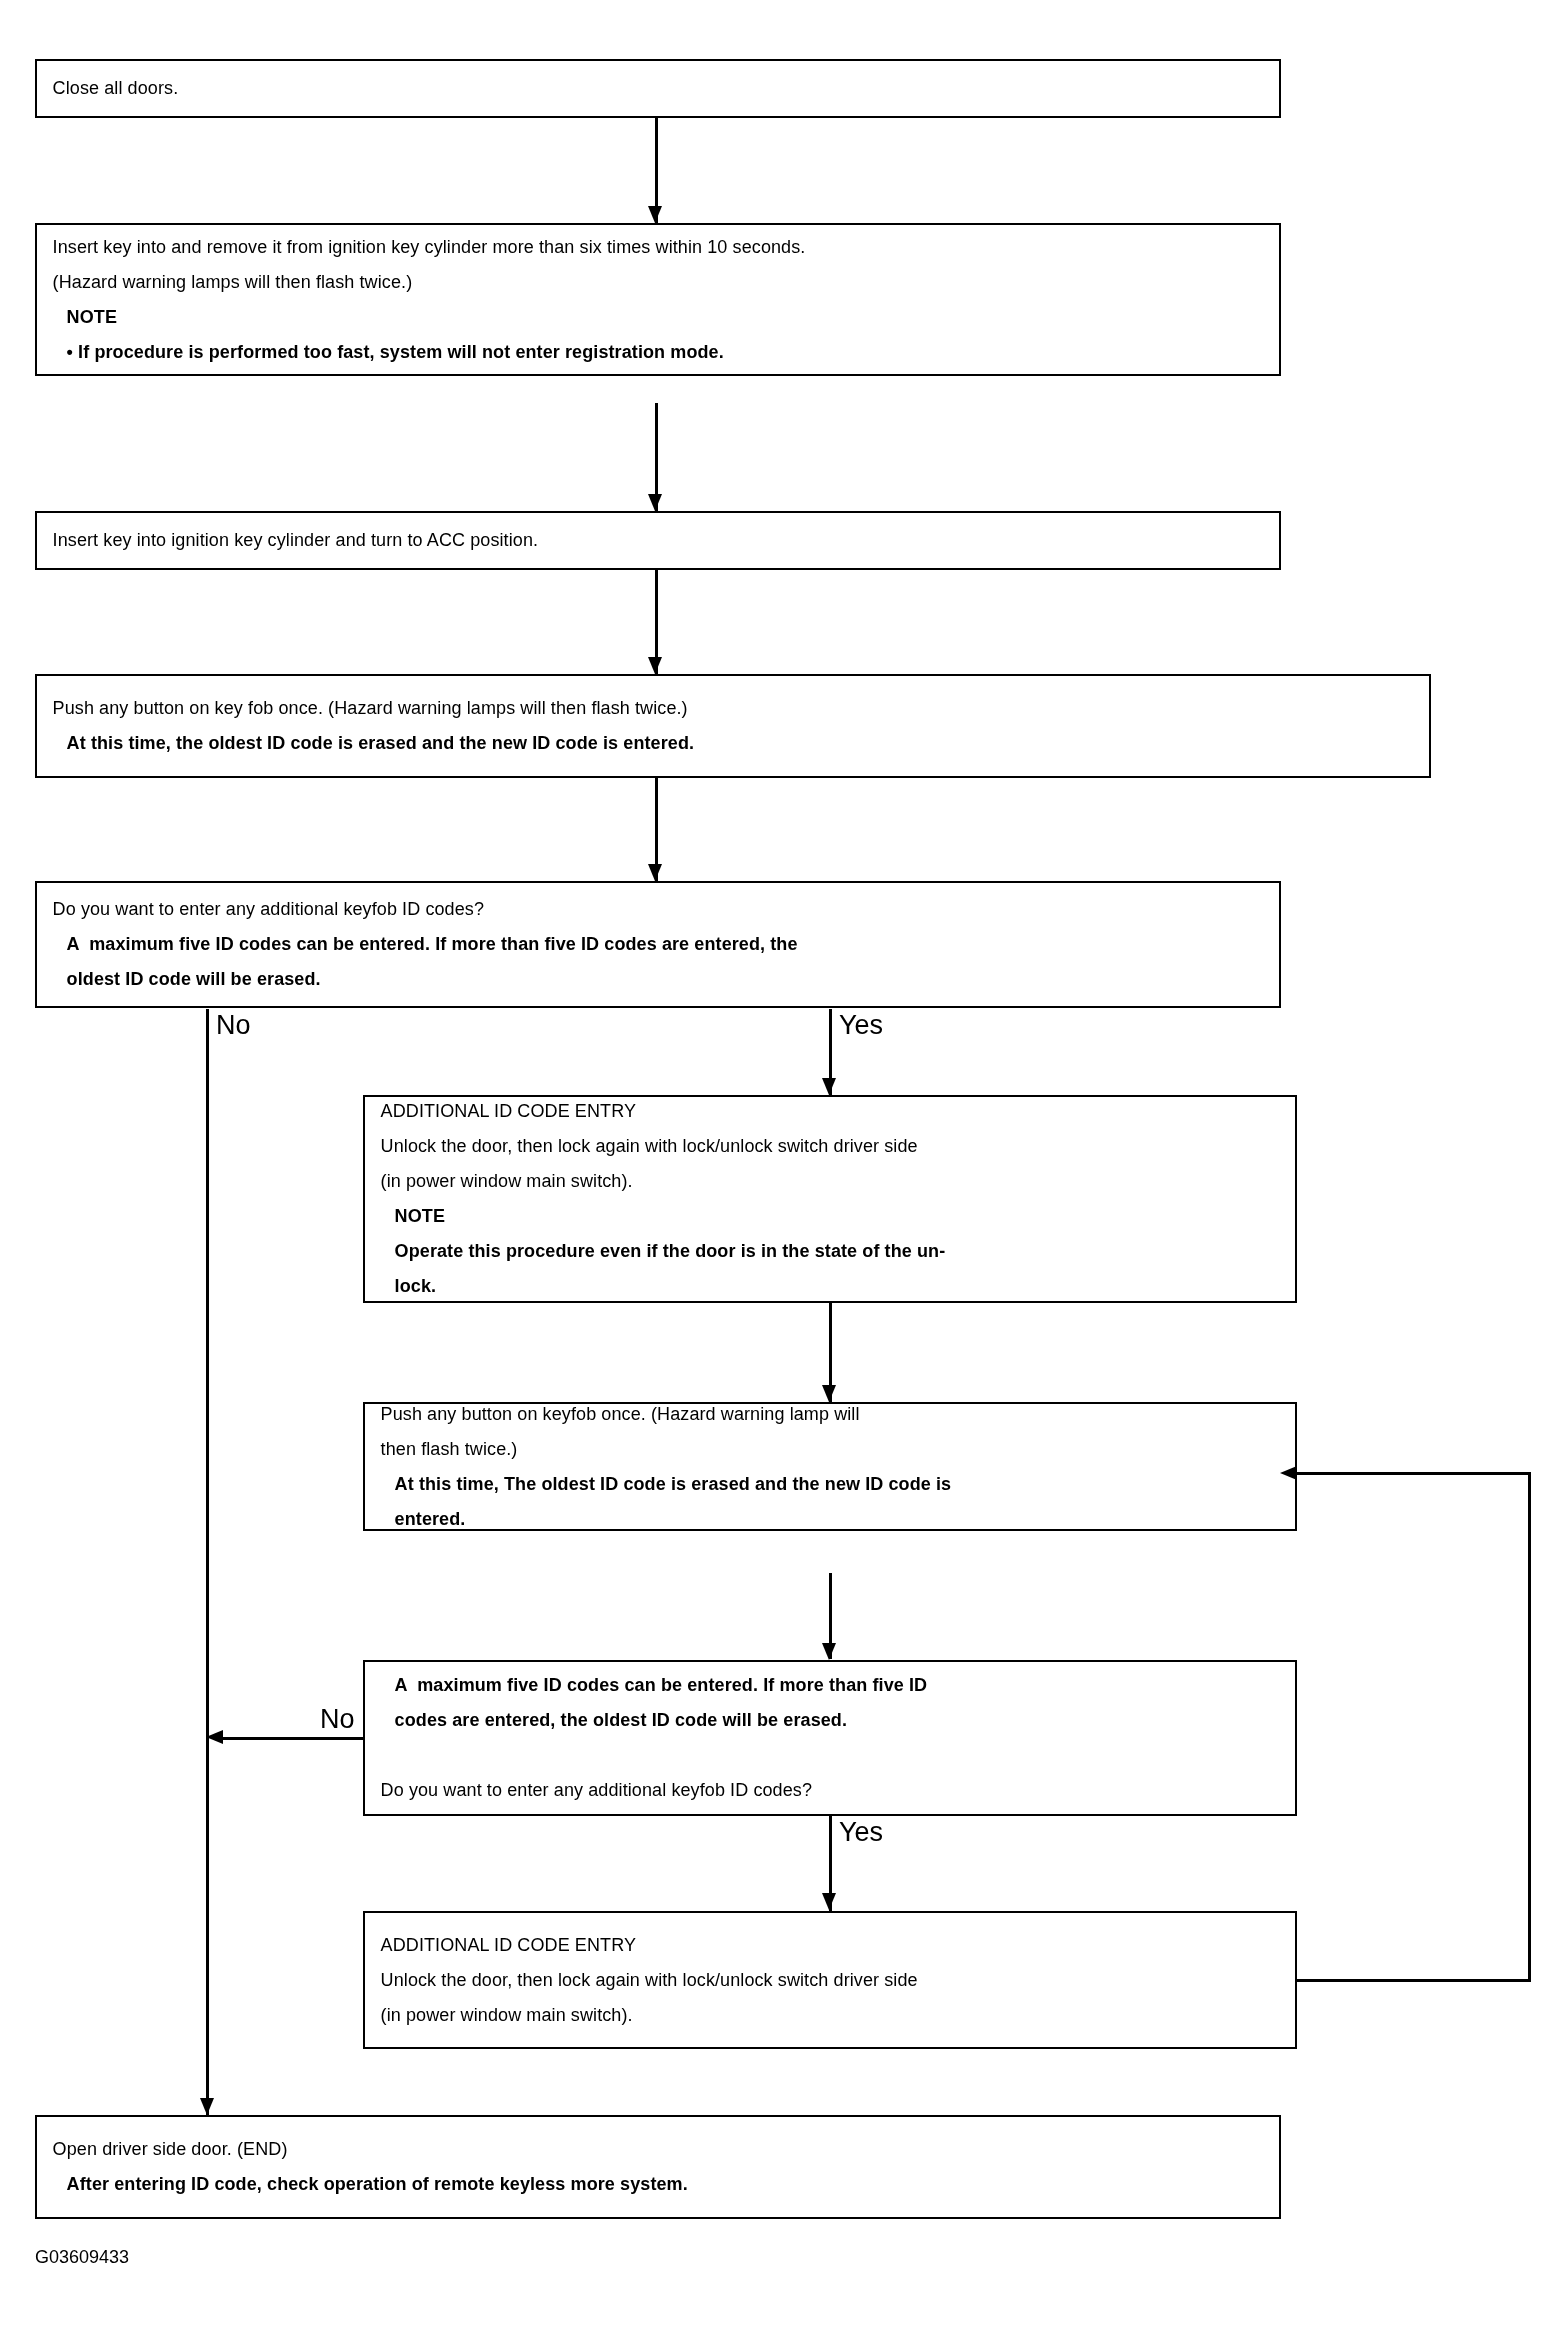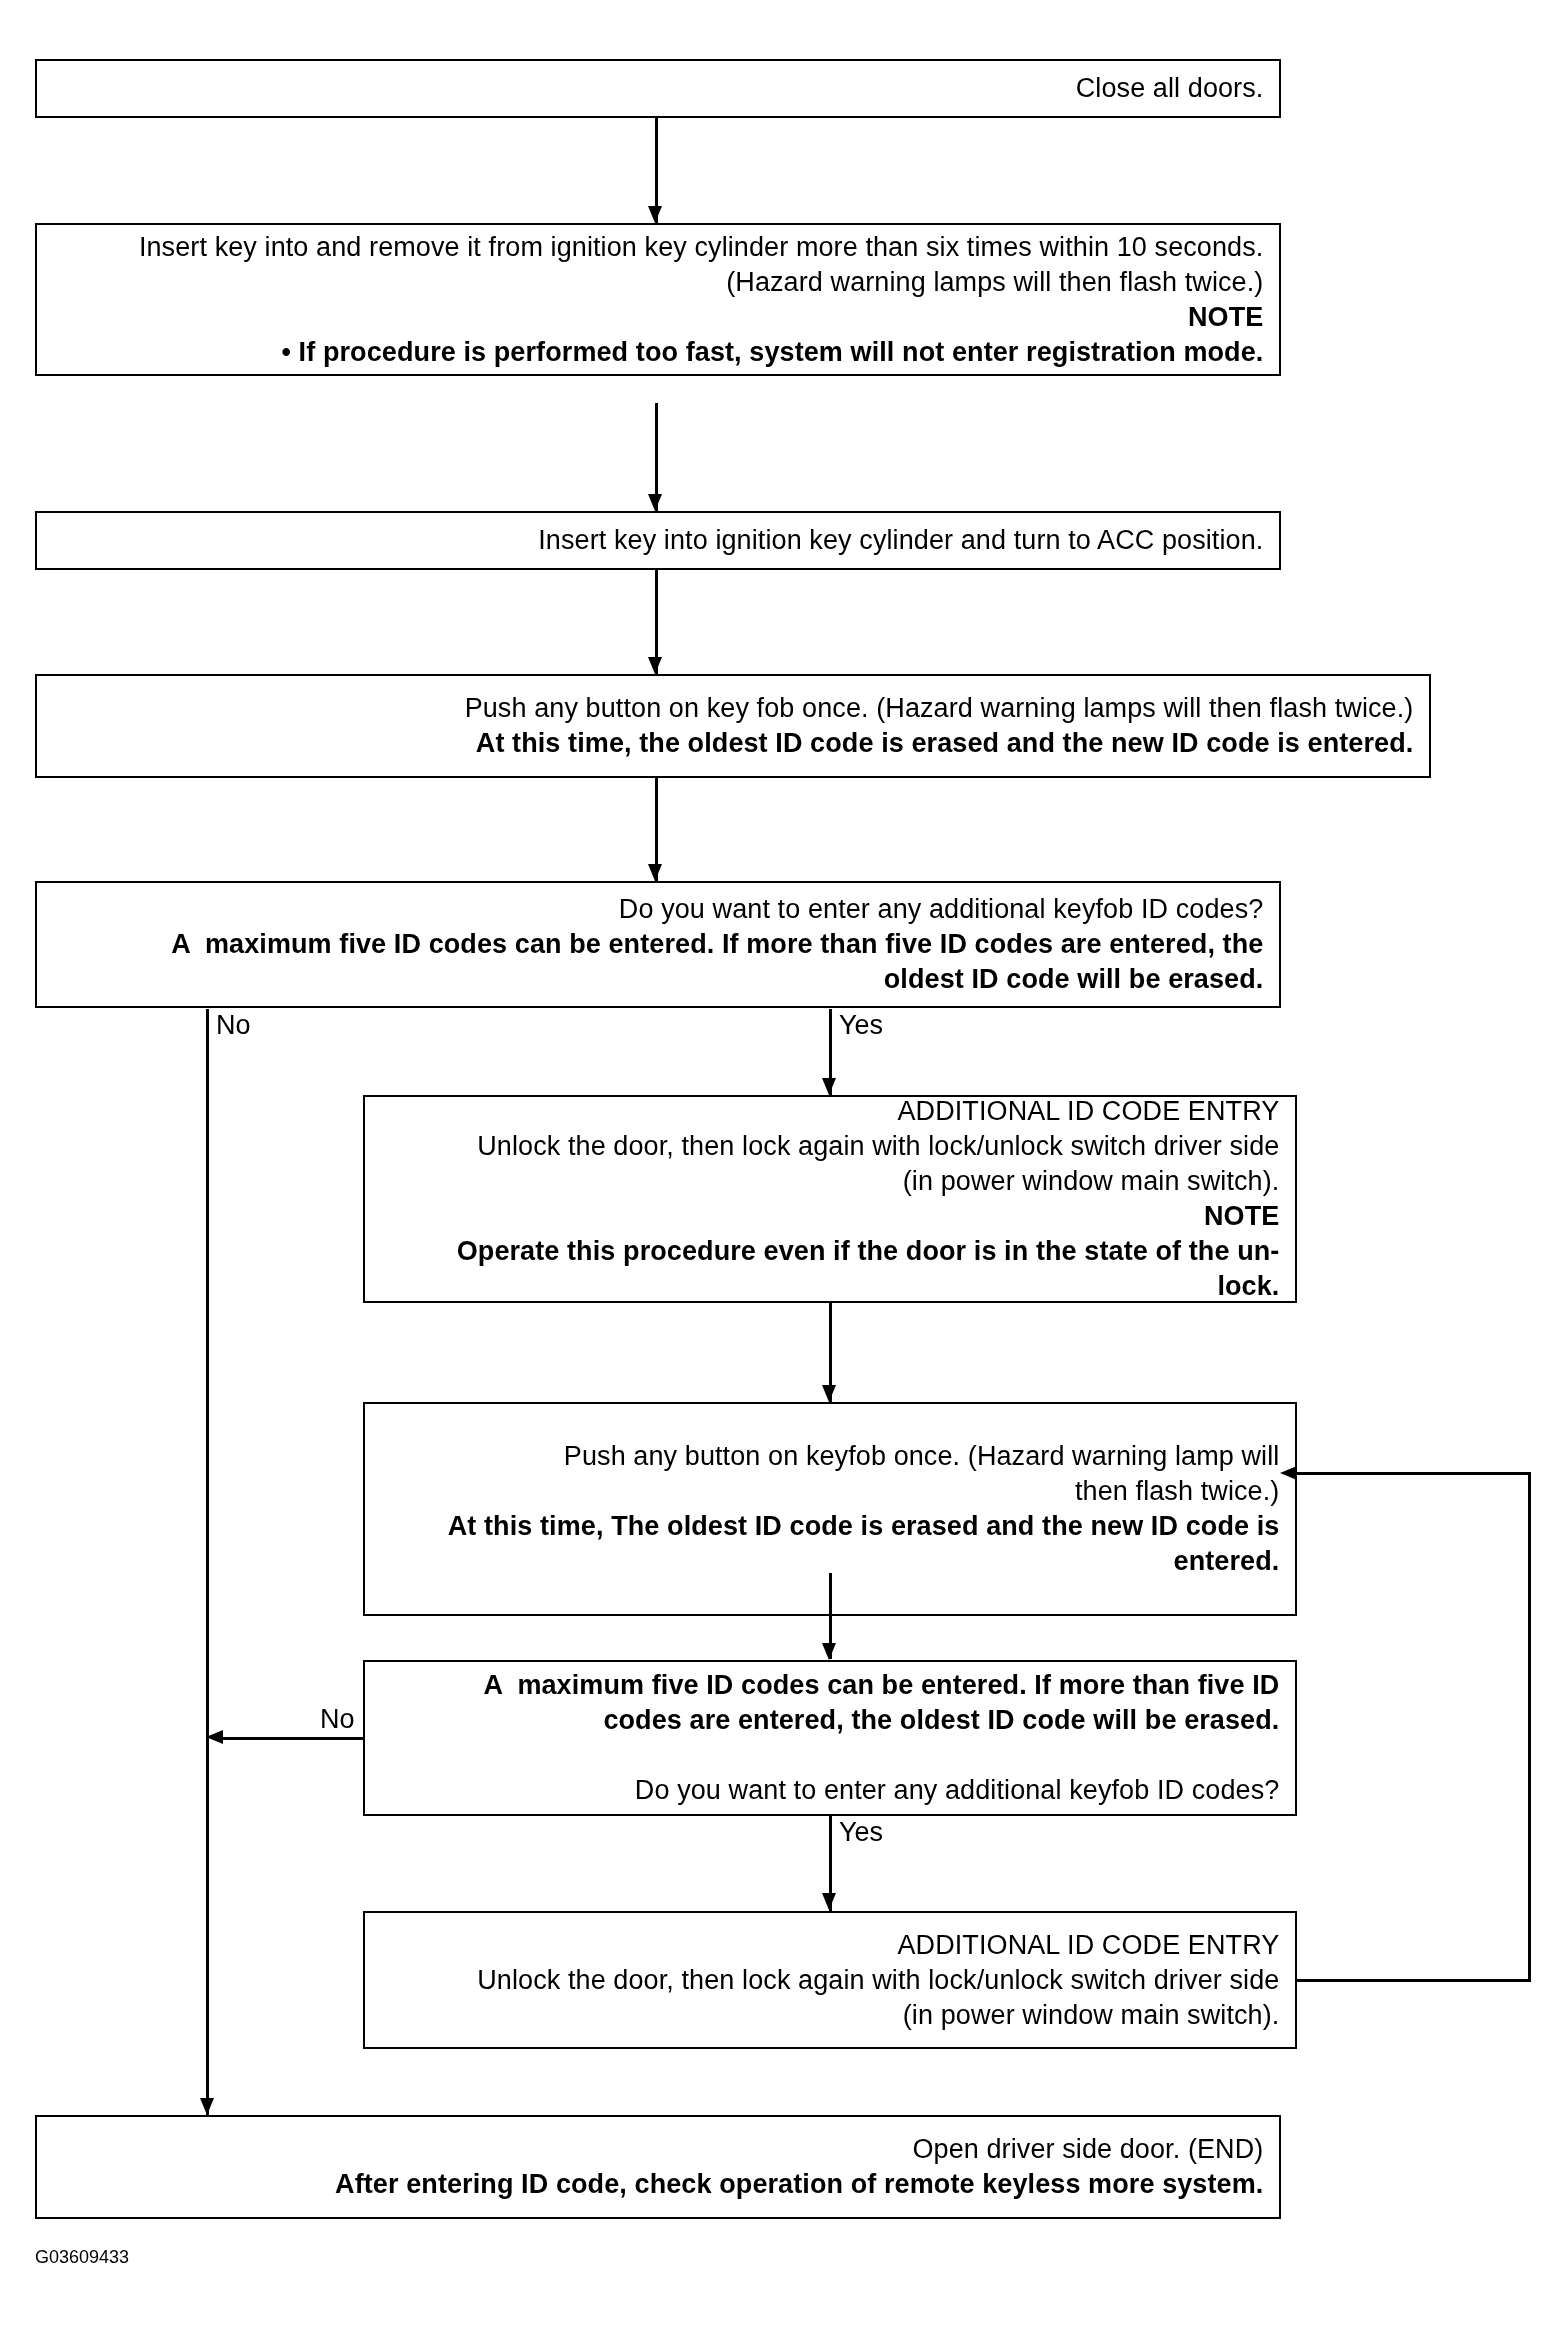--- a/index.html
+++ b/index.html
@@ -22,25 +22,24 @@
     position: absolute;
     box-sizing: border-box;
     border: 2.6px solid #000;
     background: #fff;
     display: flex;
     flex-direction: column;
     justify-content: center;
     padding: 7px 15.6px;
   }
   .line {
-    font-size: 27px;
+    font-size: 18px;
     line-height: 35px;
     white-space: pre;
     letter-spacing: 0.1px;
-    text-align: right;
   }
   .line.b {
     font-weight: bold;
     padding-left: 14px;
   }
   .conn {
     position: absolute;
     background: #000;
   }
   .vline {
@@ -145,21 +144,21 @@
         <div class="line">(in power window main switch).</div>
         <div class="line b">NOTE</div>
         <div class="line b">Operate this procedure even if the door is in the state of the un-</div>
         <div class="line b">lock.</div>
       </div>
   </div>
 
   <div class="conn vline" style="left:829px; top:1303px; width:2.6px; height:99px;"></div>
   <div class="arrow-down" style="left:822px; top:1385px;"></div>
 
-  <div class="box" style="left:363px; top:1402px; width:934px; height:214px;">
+  <div class="box" style="left:363px; top:1402px; width:934px; height:129px;">
     <div class="box-text">
         <div class="line">Push any button on keyfob once. (Hazard warning lamp will</div>
         <div class="line">then flash twice.)</div>
         <div class="line b">At this time, The oldest ID code is erased and the new ID code is</div>
         <div class="line b">entered.</div>
       </div>
   </div>
 
   <div class="conn vline" style="left:829px; top:1573px; width:2.6px; height:86px;"></div>
   <div class="arrow-down" style="left:822px; top:1643px;"></div>

